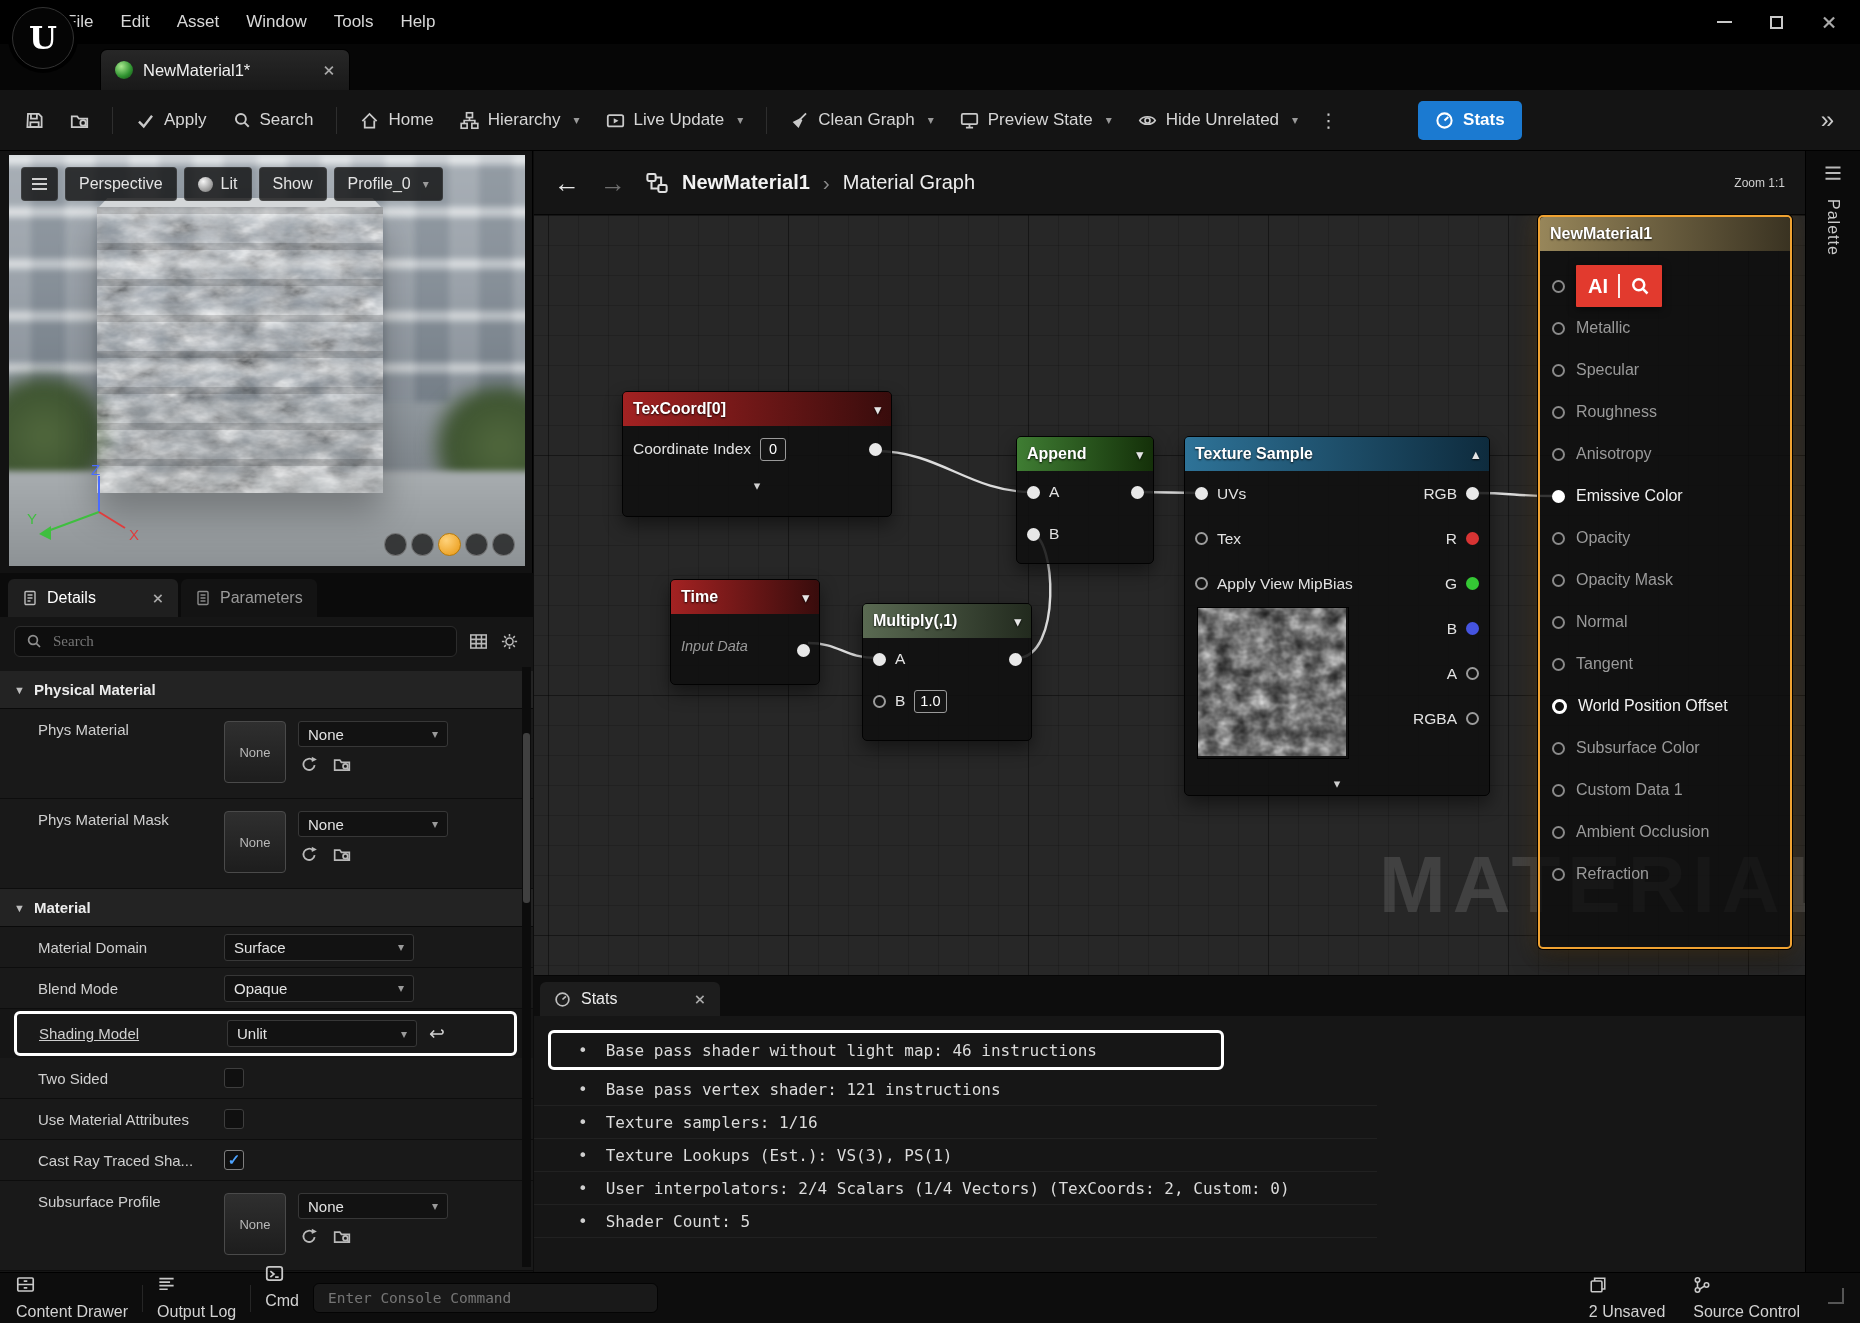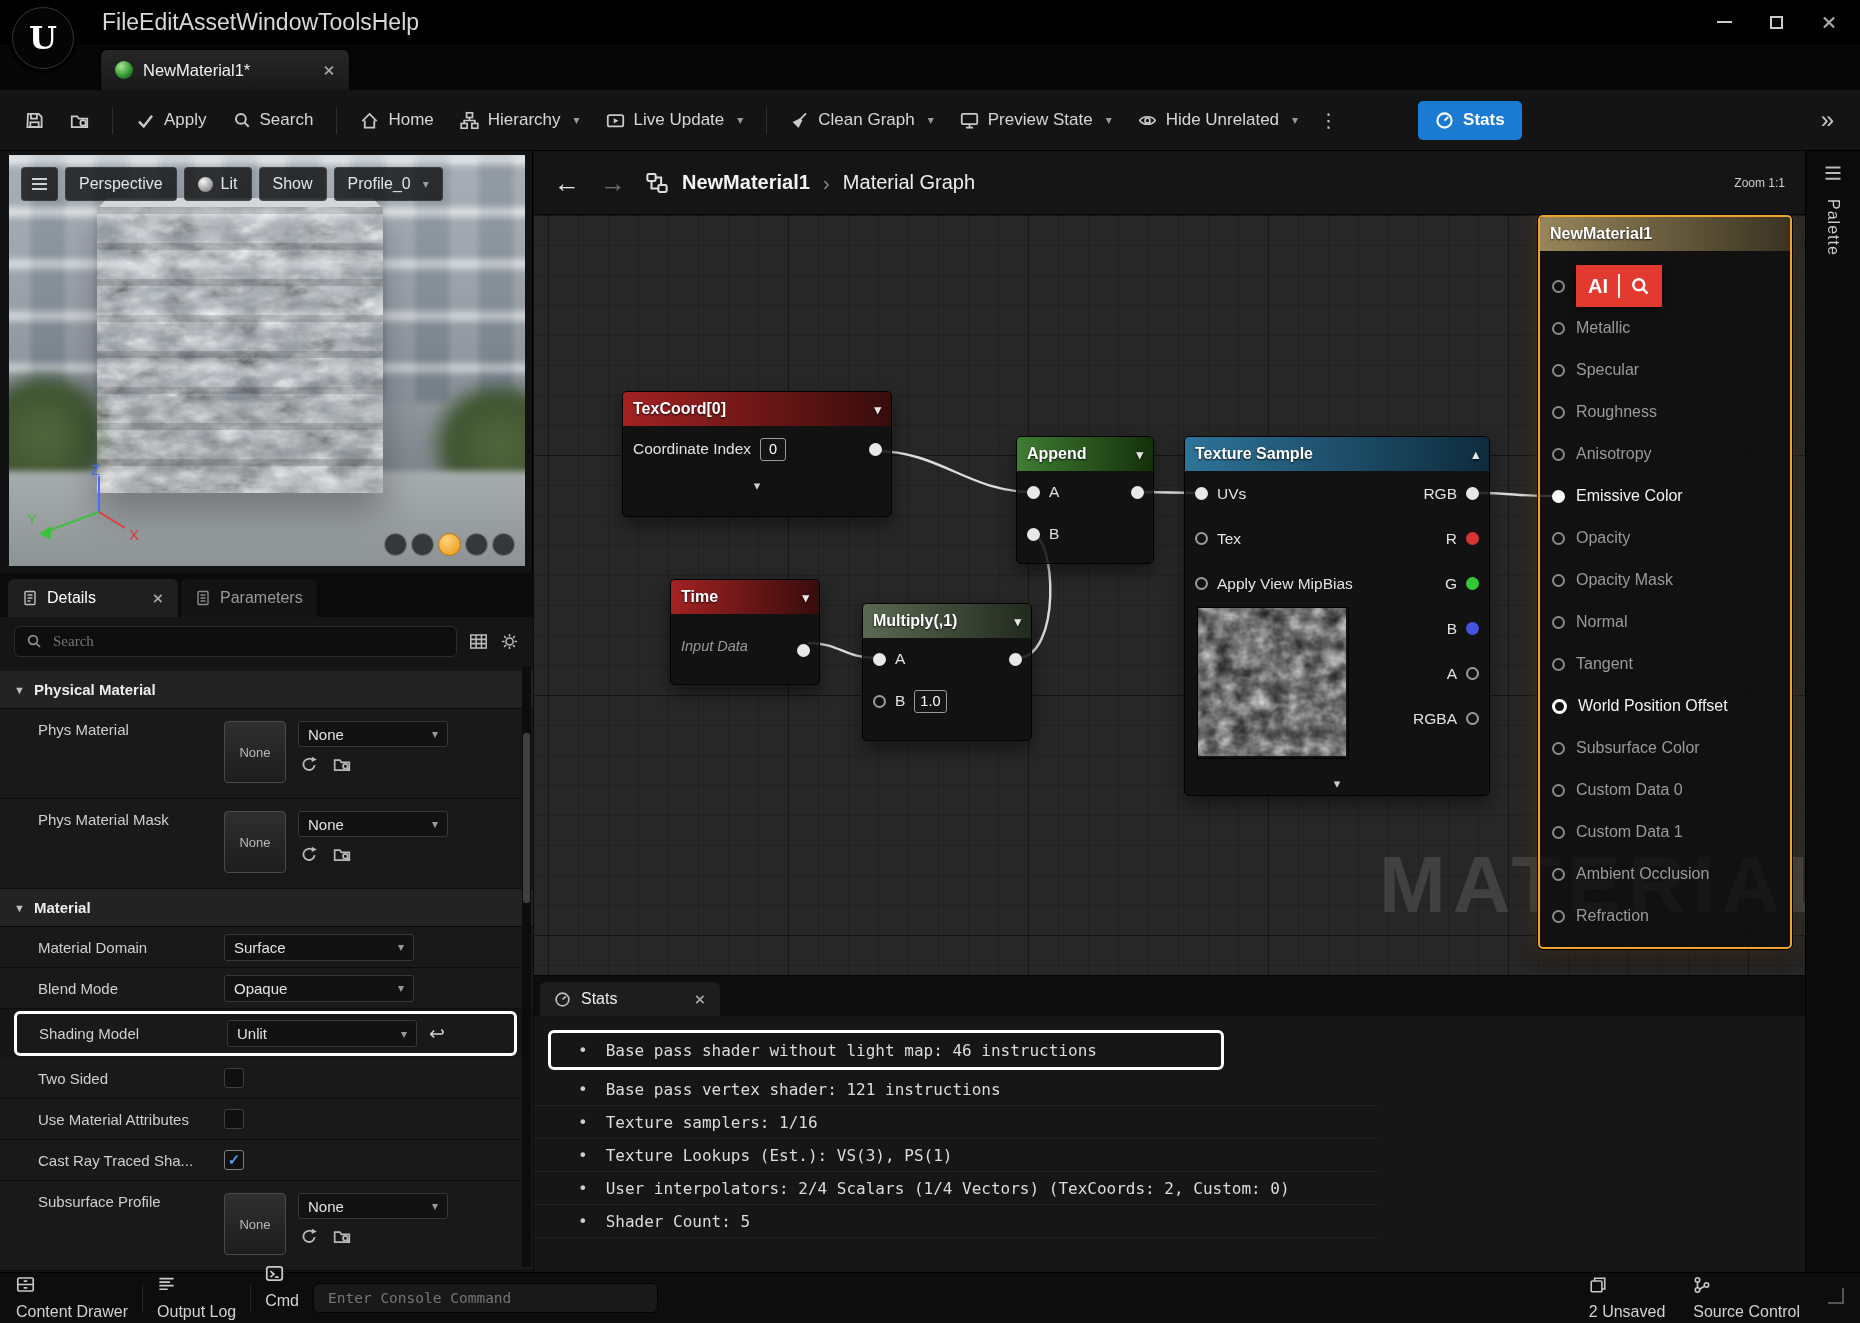--- a/index.html
+++ b/index.html
@@ -8,21 +8,21 @@
   svg.ic{flex:none;}
   .cv{font-size:12px;color:#9a9a9a;margin-left:4px;}
   .x-icon{position:relative;width:13px;height:13px;flex:none;}
   .x-icon::before,.x-icon::after{content:"";position:absolute;left:5.5px;top:0;width:2px;height:13px;background:#a9a9a9;}
   .x-icon::before{transform:rotate(45deg);} .x-icon::after{transform:rotate(-45deg);}
 
   
   .menubar{position:absolute;left:0;top:0;width:100%;height:44px;background:#000;display:flex;align-items:center;}
   .ue-logo{position:absolute;left:12px;top:7px;width:60px;height:60px;border-radius:50%;background:#050505;border:1px solid #333;z-index:9;display:flex;align-items:center;justify-content:center;box-shadow:0 0 0 4px #000;}
   .ue-logo span{font-family:"DejaVu Serif",serif;font-size:32px;color:#fff;font-weight:bold;}
-  .menus{display:flex;margin-left:102px;font-size:23px;color:#d8d8d8;}
+  .menus{display:flex;gap:27px;margin-left:66px;font-size:17px;color:#d8d8d8;}
   .win-controls{margin-left:auto;display:flex;margin-right:6px;}
   .win-btn{width:52px;height:36px;display:flex;align-items:center;justify-content:center;}
   .min-glyph{width:15px;height:2px;background:#c9c9c9;}
   .max-glyph{width:13px;height:13px;border:2px solid #c9c9c9;box-sizing:border-box;}
 
   
   .tabrow{position:absolute;top:44px;left:0;width:100%;height:46px;background:#060606;display:flex;align-items:flex-end;}
   .asset-tab{margin-left:100px;height:41px;display:flex;align-items:center;gap:10px;background:linear-gradient(#272727,#191919);padding:0 14px;border-radius:7px 7px 0 0;border:1px solid #000;border-bottom:none;font-size:16.5px;color:#f0f0f0;min-width:250px;box-sizing:border-box;}
   .mat-sphere{width:18px;height:18px;border-radius:50%;background:radial-gradient(circle at 35% 30%,#a8e88e,#2f9230 58%,#123f12);}
   .asset-tab .x-icon{margin-left:auto;transform:scale(.85);}
@@ -74,21 +74,21 @@
   .combo{width:190px;height:27px;background:#121212;border:1px solid #373737;border-radius:3px;display:flex;align-items:center;padding:0 9px;font-size:15px;color:#e2e2e2;box-sizing:border-box;}
   .combo .cv{margin-left:auto;}
   .drow.asset{height:90px;align-items:flex-start;padding-top:12px;}
   .thumb{width:62px;height:62px;background:linear-gradient(#2f2f2f,#1d1d1d);border:1px solid #4a4a4a;border-radius:4px;display:flex;align-items:center;justify-content:center;font-size:13px;color:#b9b9b9;margin-right:12px;box-sizing:border-box;flex:none;}
   .asset-col{display:flex;flex-direction:column;gap:8px;}
   .asset-col .combo{width:150px;height:26px;}
   .iconrow{display:flex;gap:15px;align-items:center;padding-left:2px;}
   .checkbox{width:20px;height:20px;background:#101010;border:1px solid #3e3e3e;border-radius:3px;display:flex;align-items:center;justify-content:center;font-size:15px;color:#4da3ff;font-weight:bold;box-sizing:border-box;}
   .checkbox.checked{border-color:#7e7e7e;}
   .hl-row{border:3px solid #fff;border-radius:6px;margin:2px 16px 2px 14px;background:#191919;display:flex;align-items:center;height:45px;position:relative;z-index:2;box-sizing:border-box;}
-  .hl-row .dlabel{width:210px;padding-left:22px;}
+  .hl-row .dlabel{width:210px;padding-left:22px;text-decoration:underline;}
   .reset-btn{margin-left:12px;color:#cfcfcf;font-size:19px;}
   .dscrollbar{position:absolute;right:1px;top:516px;width:9px;height:600px;background:#0c0c0c;}
   .dthumb{position:absolute;left:1px;top:66px;width:7px;height:170px;background:#404040;border-radius:3px;}
 
   
   #graphwrap{position:absolute;left:534px;top:151px;width:1271px;height:1121px;overflow:hidden;background-color:#272727;
     background-image:linear-gradient(rgba(0,0,0,.32) 1px,transparent 1px),linear-gradient(90deg,rgba(0,0,0,.32) 1px,transparent 1px),linear-gradient(rgba(0,0,0,.15) 1px,transparent 1px),linear-gradient(90deg,rgba(0,0,0,.15) 1px,transparent 1px);
     background-size:240px 240px,240px 240px,30px 30px,30px 30px;background-position:0 64px,14px 0,0 64px,14px 0;}
   .graph-header{position:absolute;left:0;top:0;width:100%;height:64px;background:#151515;border-bottom:1px solid #050505;display:flex;align-items:center;padding:0 20px;box-sizing:border-box;z-index:8;}
   .nav-arrow{font-size:26px;color:#e6e6e6;margin-right:20px;line-height:1;}
@@ -695,24 +695,20 @@
         <div class="mpin hl">
             <span class="pin"></span>
             <span>World Position Offset</span>
           </div>
         <div class="mpin">
             <span class="pin"></span>
             <span>Subsurface Color</span>
           </div>
         <div class="mpin">
             <span class="pin"></span>
-            <span>Custom Data 0</span>
-          </div>
-        <div class="mpin">
-            <span class="pin"></span>
             <span>Custom Data 1</span>
           </div>
         <div class="mpin">
             <span class="pin"></span>
             <span>Ambient Occlusion</span>
           </div>
         <div class="mpin">
             <span class="pin"></span>
             <span>Refraction</span>
           </div>

